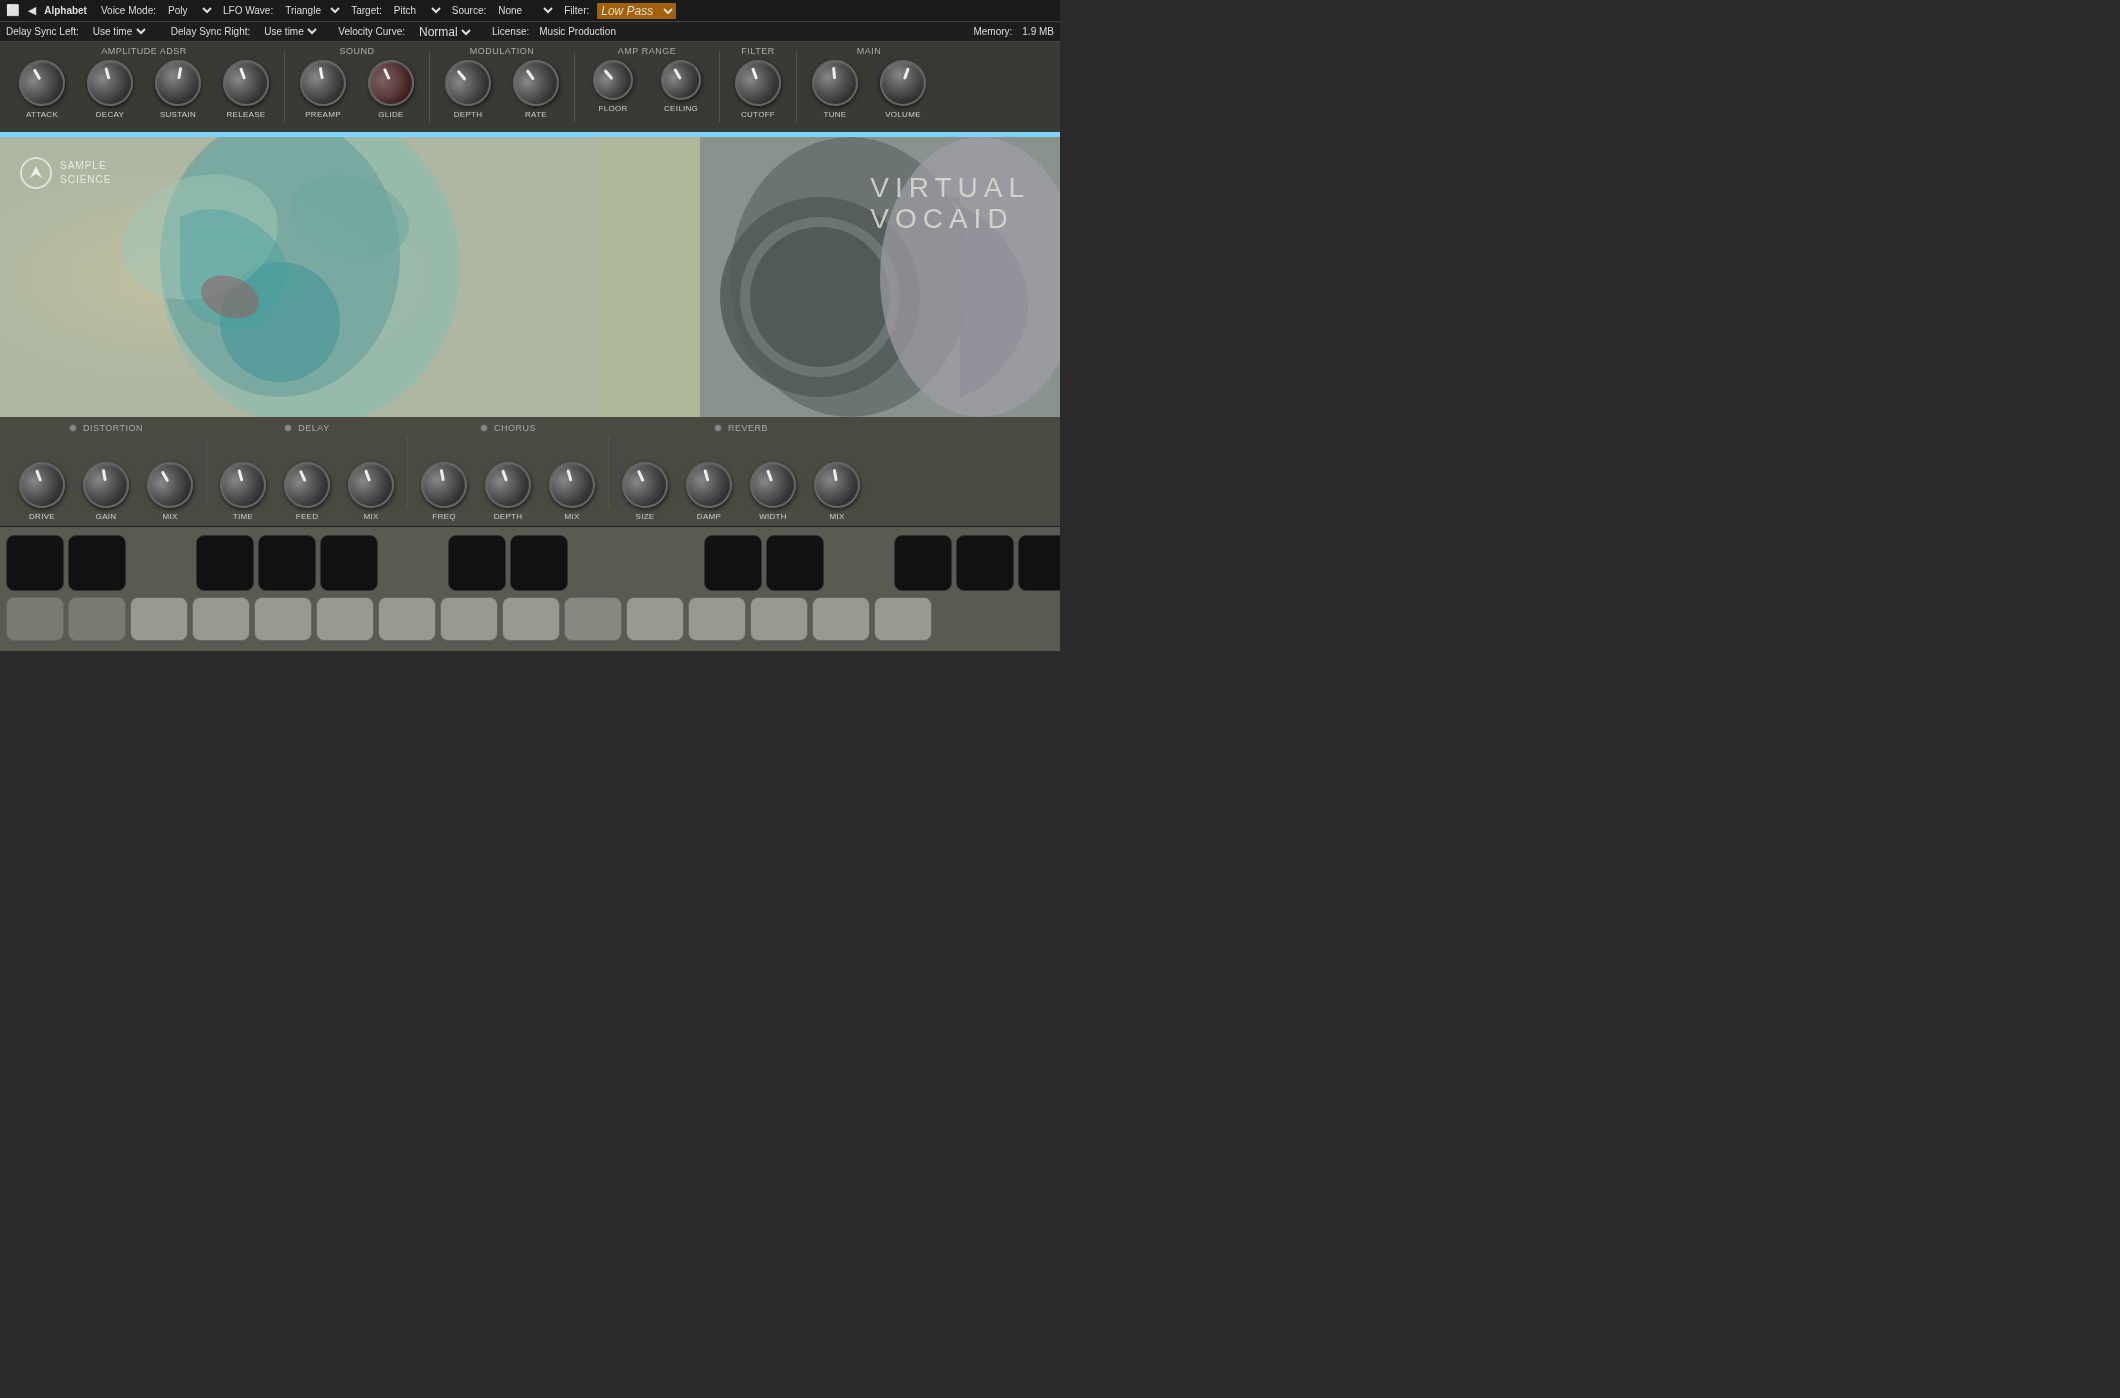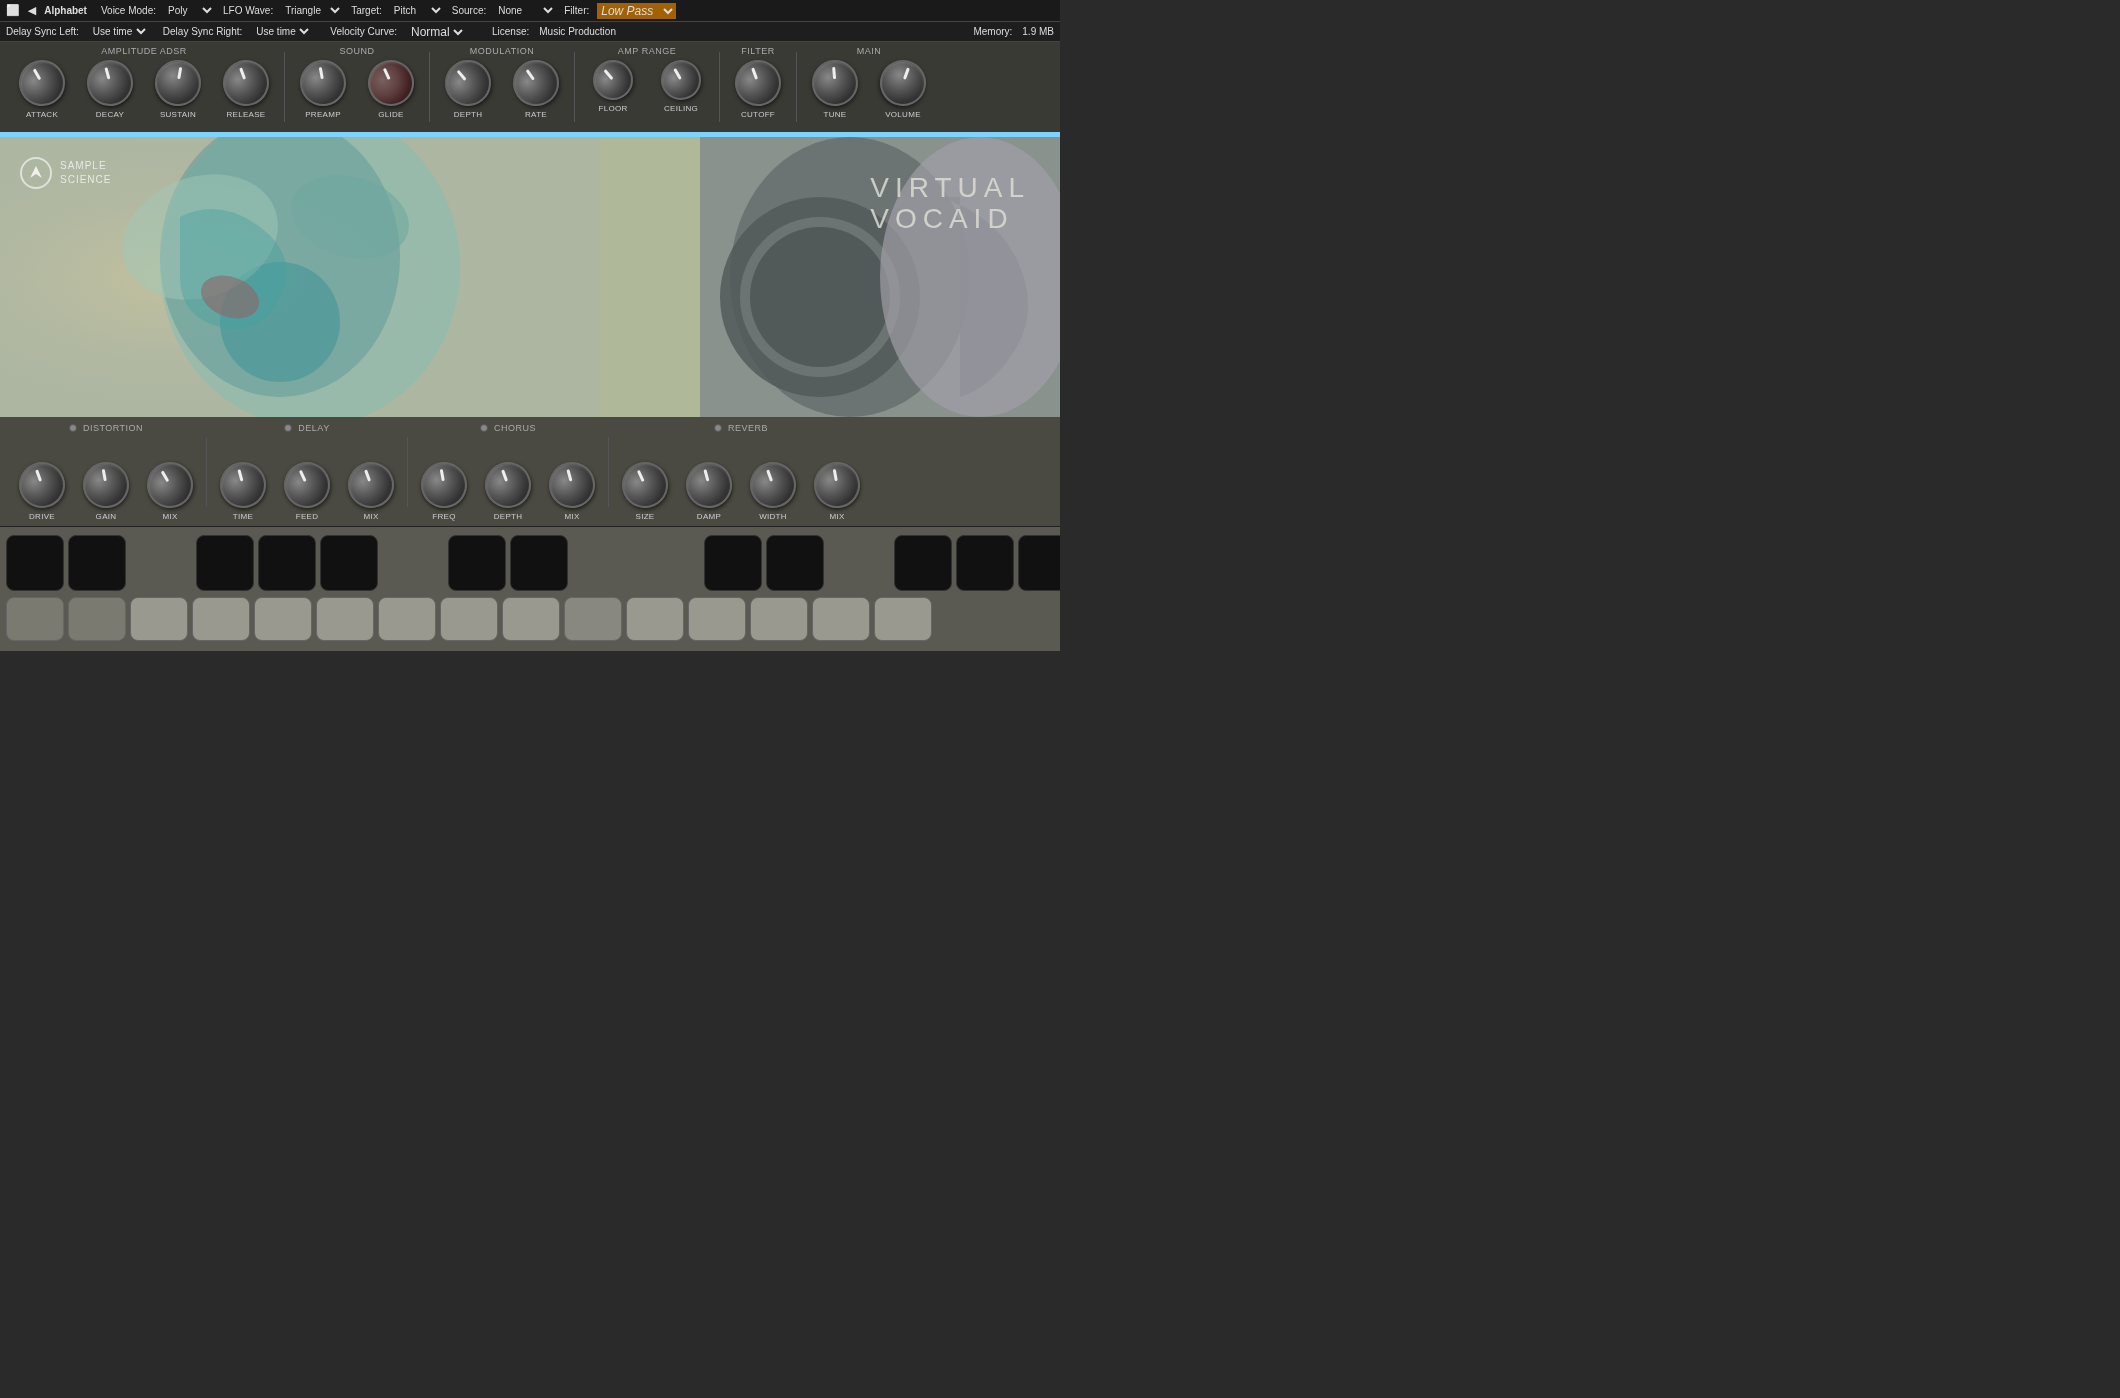--- a/index.html
+++ b/index.html
@@ -316,31 +316,31 @@
     <option>Low Pass</option><option>High Pass</option><option>Band Pass</option>
   </select>
 </div>
 
 <div class="second-bar">
   <span>Delay Sync Left:</span>
   <select style="background:#1e1e1e;color:#ddd;border:none;font-size:10px;outline:none;">
     <option>Use time</option><option>Sync</option>
   </select>
 
-  <span style="margin-left:4px;">Delay Sync Right:</span>
+  <span style="margin-left:12px;">Delay Sync Right:</span>
   <select style="background:#1e1e1e;color:#ddd;border:none;font-size:10px;outline:none;">
     <option>Use time</option><option>Sync</option>
   </select>
 
   <span style="margin-left:8px;">Velocity Curve:</span>
   <select style="background:#1e1e1e;color:#ddd;border:none;font-size:12px;outline:none;">
     <option>Normal</option><option>Soft</option><option>Hard</option>
   </select>
 
-  <span style="margin-left:16px;">License:</span>
+  <span style="margin-left:8px;">License:</span>
   <span>Music Production</span>
 
   <span style="margin-left:auto;">Memory:</span>
   <span>1.9 MB</span>
 </div>
 
 <div class="knob-section" style="height:95px; padding: 4px 8px;">
 
   <div class="knob-group">
     <div class="knob-group-label">AMPLITUDE ADSR</div>

